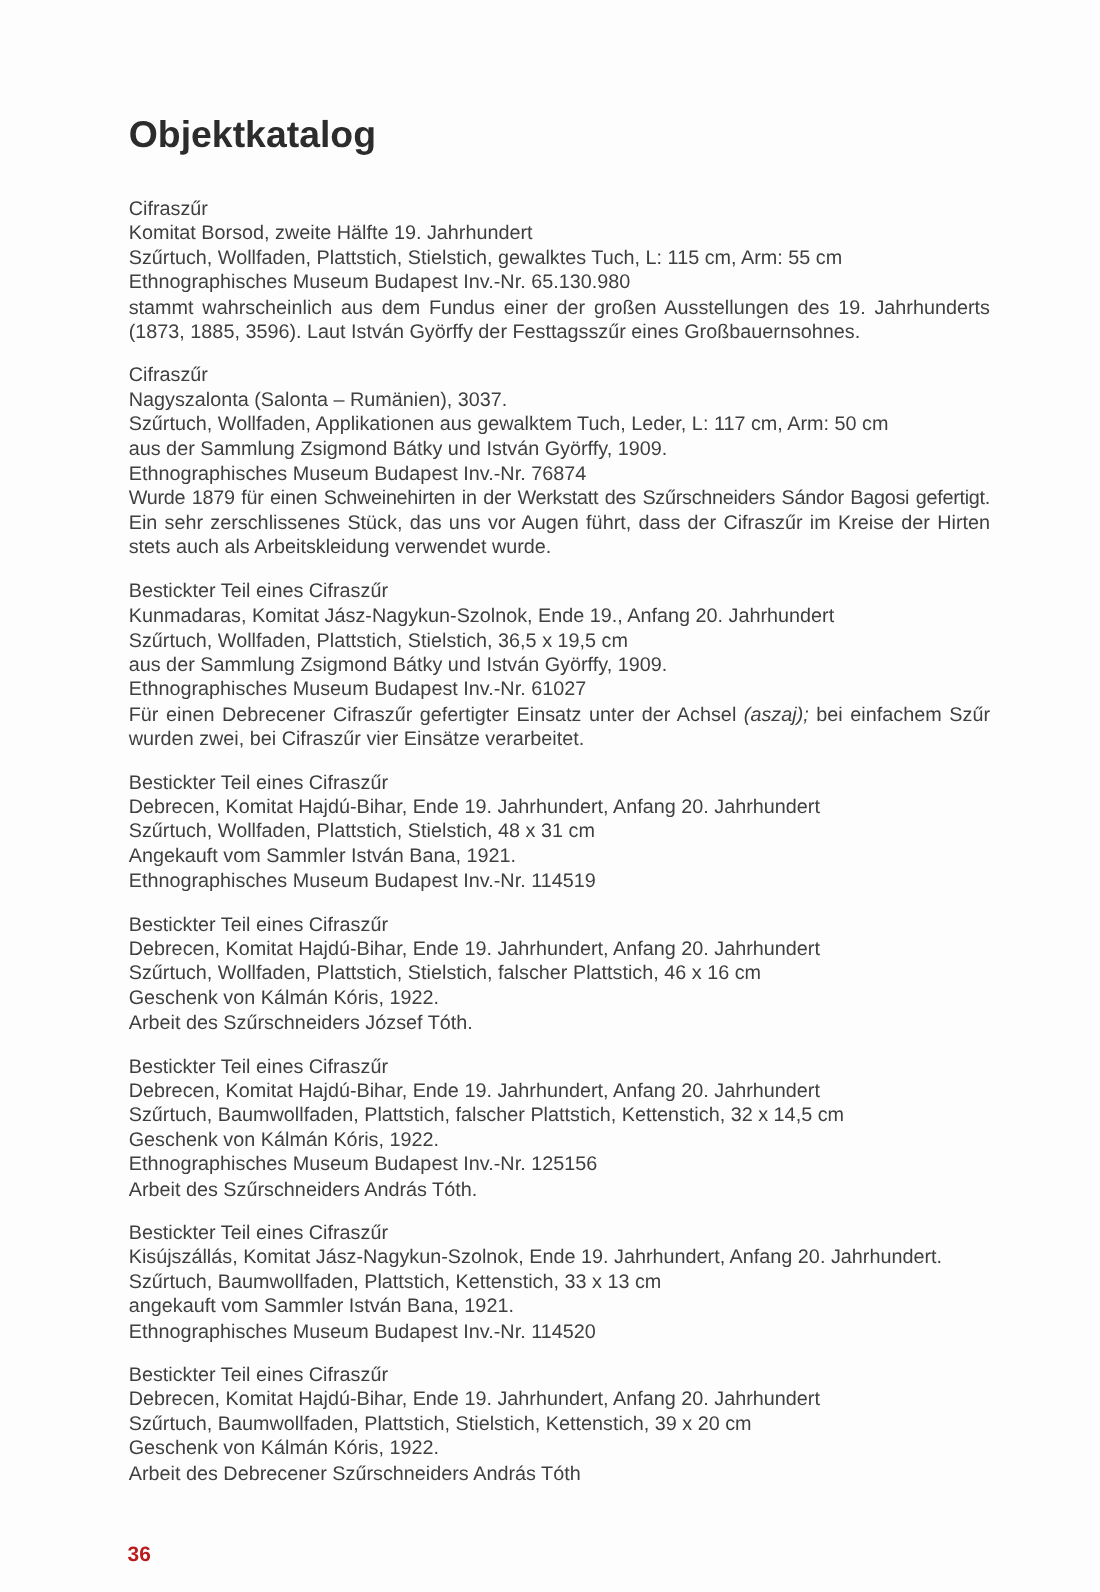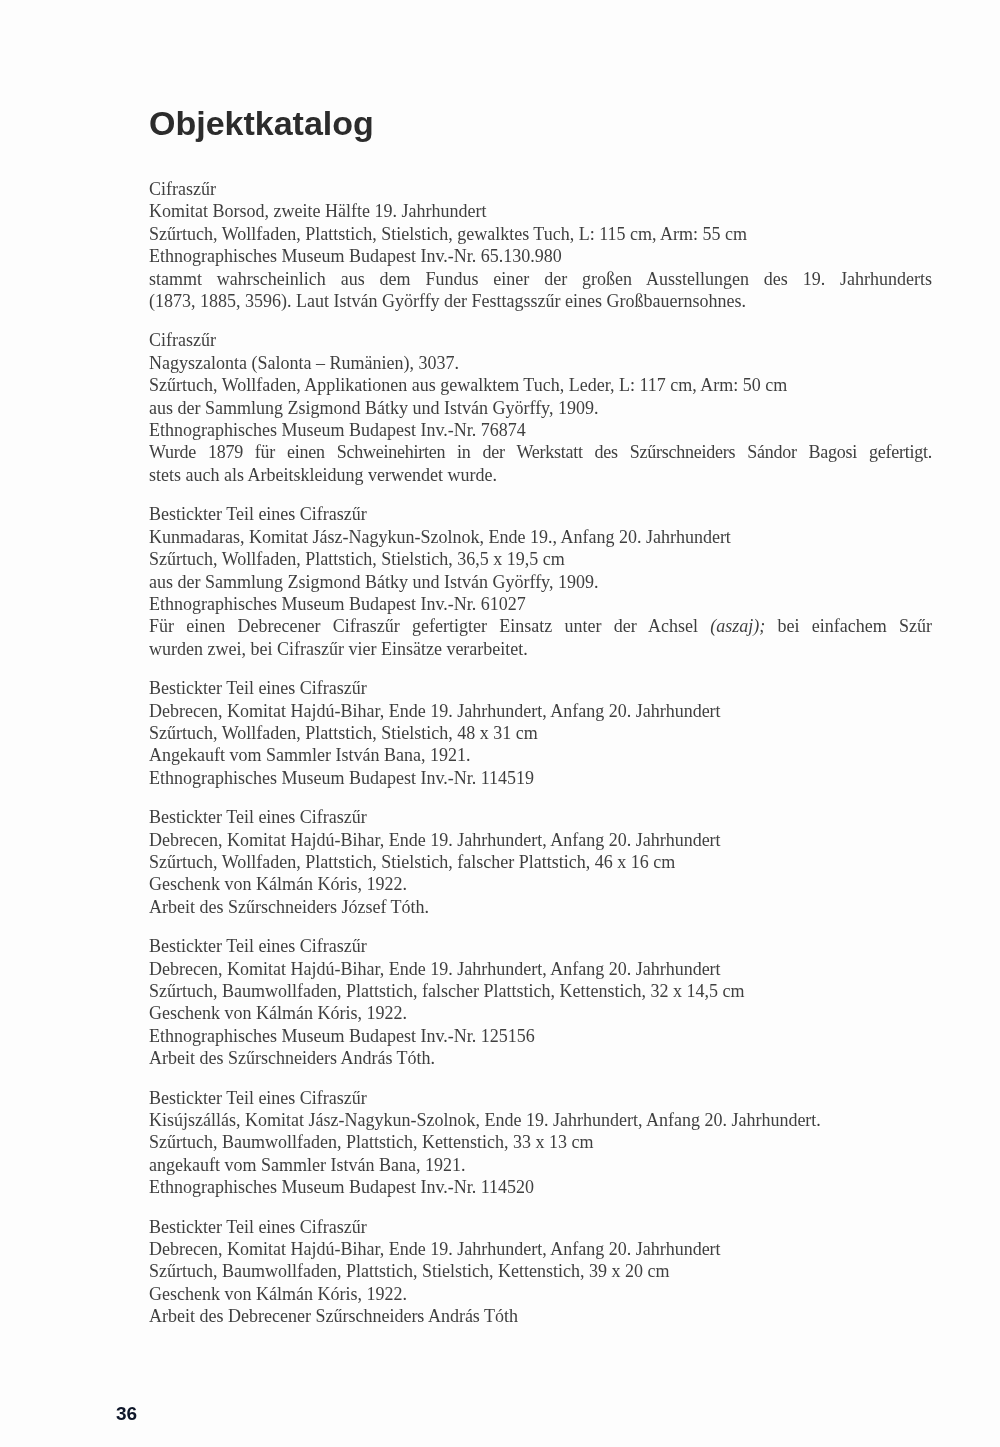--- a/index.html
+++ b/index.html
@@ -12,46 +12,45 @@
     font-family: "Liberation Sans", "DejaVu Sans", sans-serif;
     font-size: 18px;
     line-height: 22.4px;
     overflow: hidden;
   }
   .content {
     position: absolute;
     left: 117px;
     top: 106px;
     width: 783px;
-    margin-left: 32px;
   }
   .doc-title {
     font-size: 34px;
     line-height: 34px;
     font-weight: bold;
     color: #2c2c2c;
     margin: 0 0 38px 0;
   }
-  .entry { margin: 0 0 17px 0; font-family: Liberation Serif, serif; }
+  .entry { margin: 0 0 17px 0; }
   .entry-line { }
   .note-line { }
   .note-line.justify {
     text-align: justify;
     text-align-last: justify;
   }
   .note-line.tight { letter-spacing: -0.25px; }
   .note-line em { font-style: italic; }
   .page-number {
     position: absolute;
     left: 116px;
     top: 1403px;
     font-size: 19px;
     line-height: 22px;
     font-weight: bold;
-    color: #0f172a;
+    color: #b91c1c;
   }
 </style>
 </head>
 <body>
 
 <div class="page">
   <div class="content">
     <h1 class="doc-title">Objektkatalog</h1>
     <div id="entries">
         <div class="entry">
@@ -62,20 +61,21 @@
           <div class="note-line justify"><span>stammt wahrscheinlich aus dem Fundus einer der großen Ausstellungen des 19. Jahrhunderts</span></div>
           <div class="note-line"><span>(1873, 1885, 3596). Laut István Györffy der Festtagsszűr eines Großbauernsohnes.</span></div>
         </div>
         <div class="entry">
           <div class="entry-line">Cifraszűr</div>
           <div class="entry-line">Nagyszalonta (Salonta – Rumänien), 3037.</div>
           <div class="entry-line">Szűrtuch, Wollfaden, Applikationen aus gewalktem Tuch, Leder, L: 117 cm, Arm: 50 cm</div>
           <div class="entry-line">aus der Sammlung Zsigmond Bátky und István Györffy, 1909.</div>
           <div class="entry-line">Ethnographisches Museum Budapest Inv.-Nr. 76874</div>
           <div class="note-line justify tight"><span>Wurde 1879 für einen Schweinehirten in der Werkstatt des Szűrschneiders Sándor Bagosi gefertigt.</span></div>
+          <div class="note-line justify"><span>Ein sehr zerschlissenes Stück, das uns vor Augen führt, dass der Cifraszűr im Kreise der Hirten</span></div>
           <div class="note-line"><span>stets auch als Arbeitskleidung verwendet wurde.</span></div>
         </div>
         <div class="entry">
           <div class="entry-line">Bestickter Teil eines Cifraszűr</div>
           <div class="entry-line">Kunmadaras, Komitat Jász-Nagykun-Szolnok, Ende 19., Anfang 20. Jahrhundert</div>
           <div class="entry-line">Szűrtuch, Wollfaden, Plattstich, Stielstich, 36,5 x 19,5 cm</div>
           <div class="entry-line">aus der Sammlung Zsigmond Bátky und István Györffy, 1909.</div>
           <div class="entry-line">Ethnographisches Museum Budapest Inv.-Nr. 61027</div>
           <div class="note-line justify"><span>Für einen Debrecener Cifraszűr gefertigter Einsatz unter der Achsel </span><em>(aszaj);</em><span> bei einfachem Szűr</span></div>
           <div class="note-line"><span>wurden zwei, bei Cifraszűr vier Einsätze verarbeitet.</span></div>

